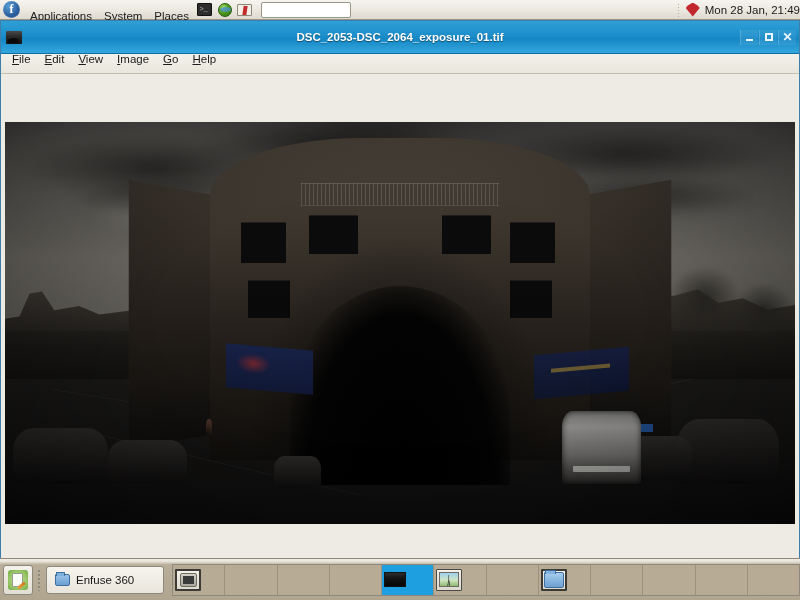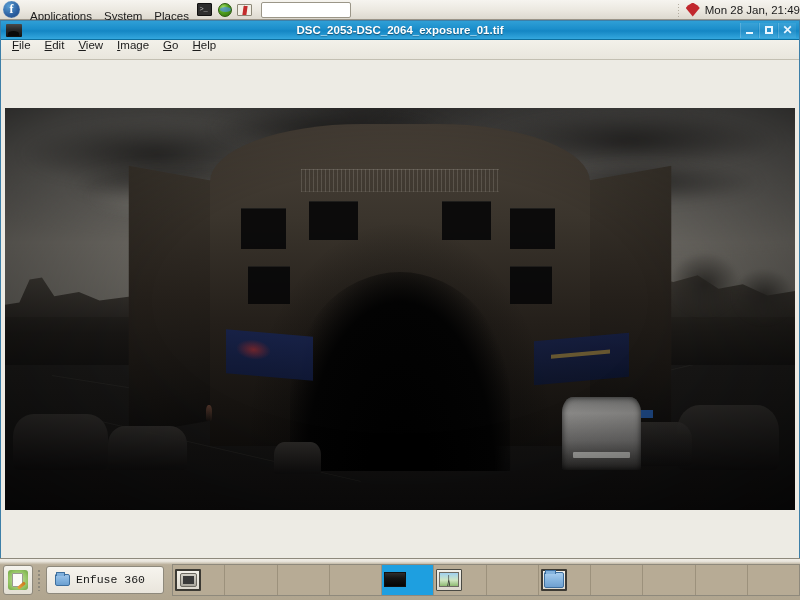--- a/index.html
+++ b/index.html
@@ -69,21 +69,21 @@
     clip-path: polygon(50% 0%, 85% 22%, 100% 40%, 50% 100%, 0% 40%, 15% 22%);
   }
   #clock { font-size: 11.5px; color: #1a1a1a; white-space: nowrap; }
 
   
   #app-window {
     position: absolute; left: 0; top: 20px; width: 800px; height: 538px;
     background: #d6d2c6; border: 1px solid #3d7fa8;
   }
   #titlebar {
-    height: 19px; width: 100%;
+    height: 33px; width: 100%;
     background: linear-gradient(to bottom, #2f9fd6 0%, #1b8ecb 45%, #1486c4 55%, #34a7de 100%);
     display: flex; align-items: center; position: relative;
     border-bottom: 1px solid #0d6f9f;
     justify-content: space-between;
   }
   .tb-icon {
     width: 16px; height: 13px; margin-left: 5px; border-radius: 1px;
     background: linear-gradient(to bottom, #4a4a4a 0%, #2b2b2b 40%, #111 100%);
     position: relative; flex: none;
   }
@@ -308,21 +308,21 @@
   }
   .task-btn {
     height: 28px; min-width: 118px; max-width: 160px; margin-right: 4px;
     display: flex; align-items: center; gap: 6px; padding: 0 8px;
     border-radius: 3px; font-size: 11.5px; color: #161616;
     border: 1px solid #8e897c; cursor: default; flex: none;
   }
   .task-btn.inactive { background: linear-gradient(to bottom, #f6f4ee 0%, #e9e5dc 100%); }
   .task-btn.active   { background: linear-gradient(to bottom, #d4ccb9 0%, #c3b9a2 100%);
                        box-shadow: inset 0 1px 2px rgba(0,0,0,.22); }
-  .task-label { overflow: hidden; white-space: nowrap; text-overflow: ellipsis; font-family: Liberation Mono, monospace; }
+  .task-label { overflow: hidden; white-space: nowrap; text-overflow: ellipsis; }
   .ico-folder {
     width: 15px; height: 12px; flex: none; position: relative;
     background: linear-gradient(to bottom, #9cc3e8 0%, #7fb0dd 55%, #6b9fd0 100%);
     border: 1px solid #3e6f9e; border-radius: 1px 2px 2px 2px;
   }
   .ico-folder::before {
     content:""; position:absolute; left:0; top:-3px; width:7px; height:3px;
     background:#7fb0dd; border:1px solid #3e6f9e; border-bottom:none; border-radius:1px 1px 0 0;
   }
   .ico-photo {

